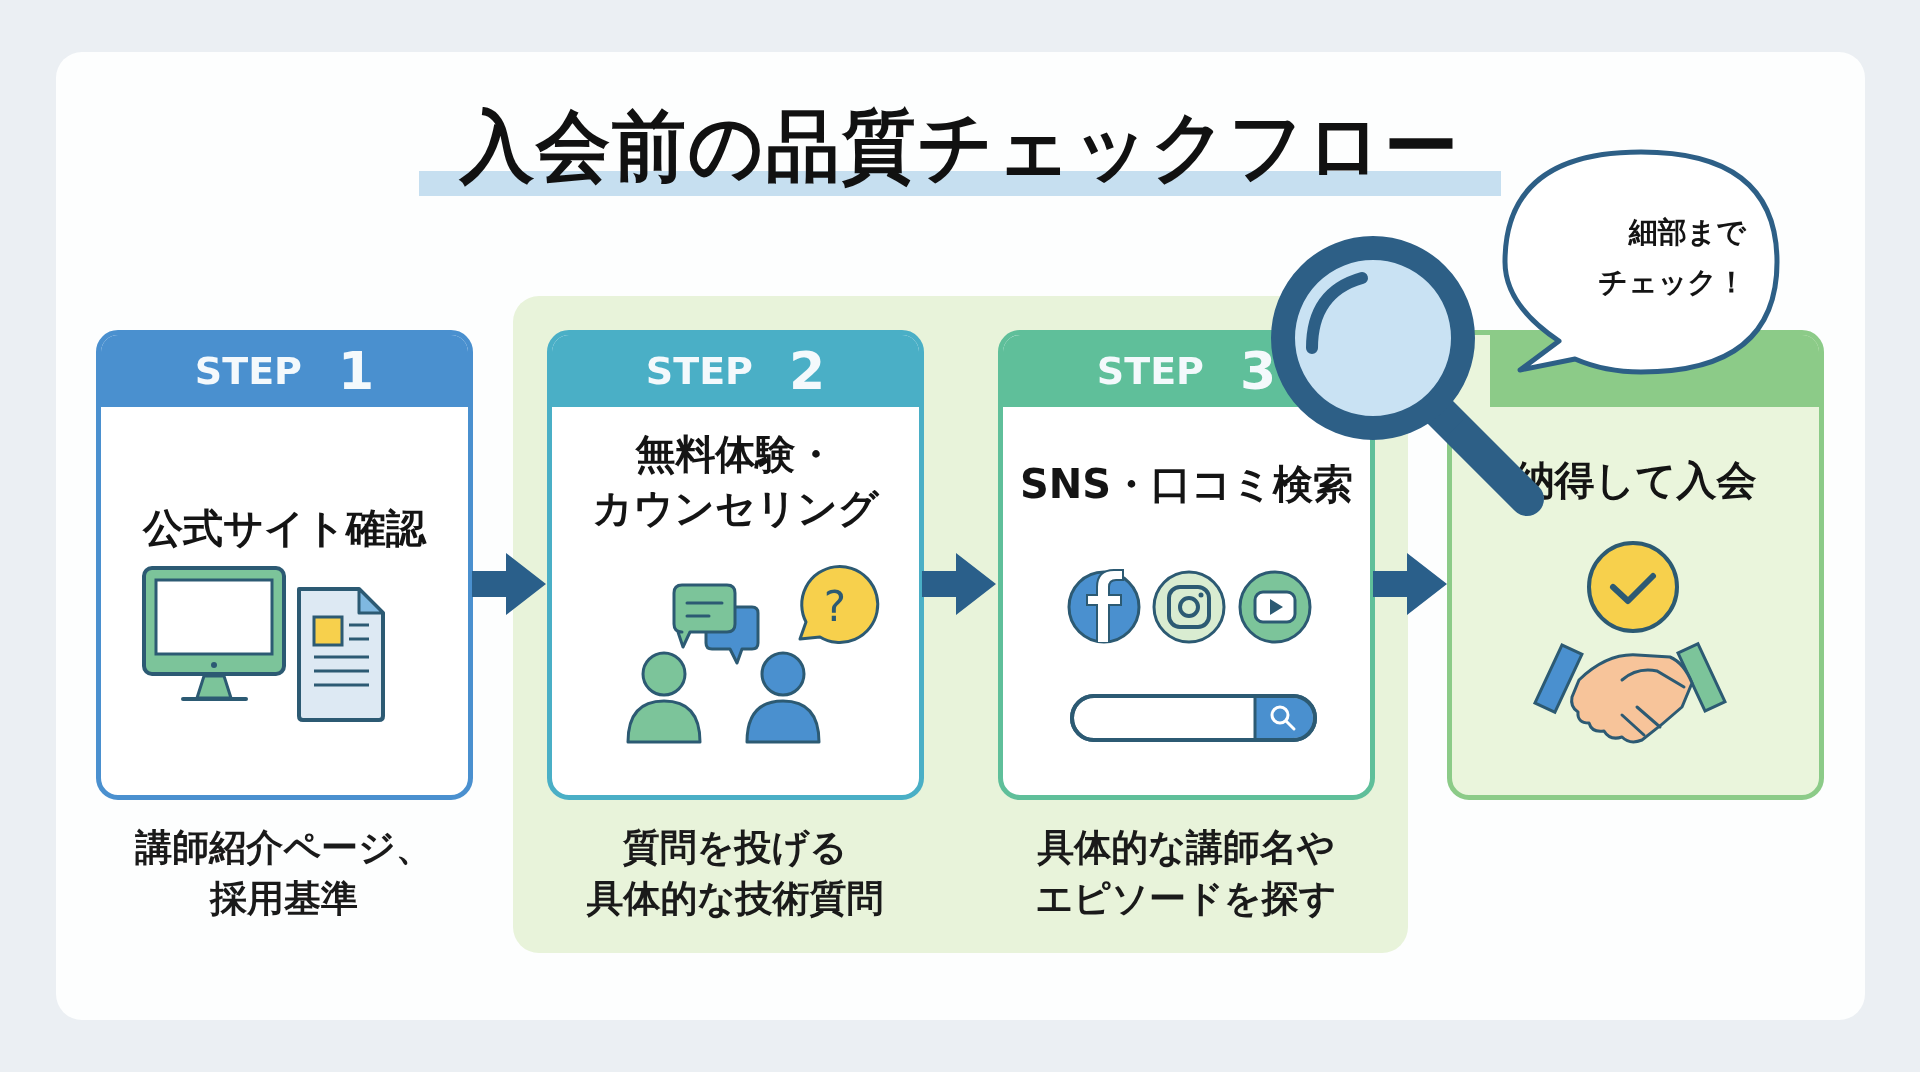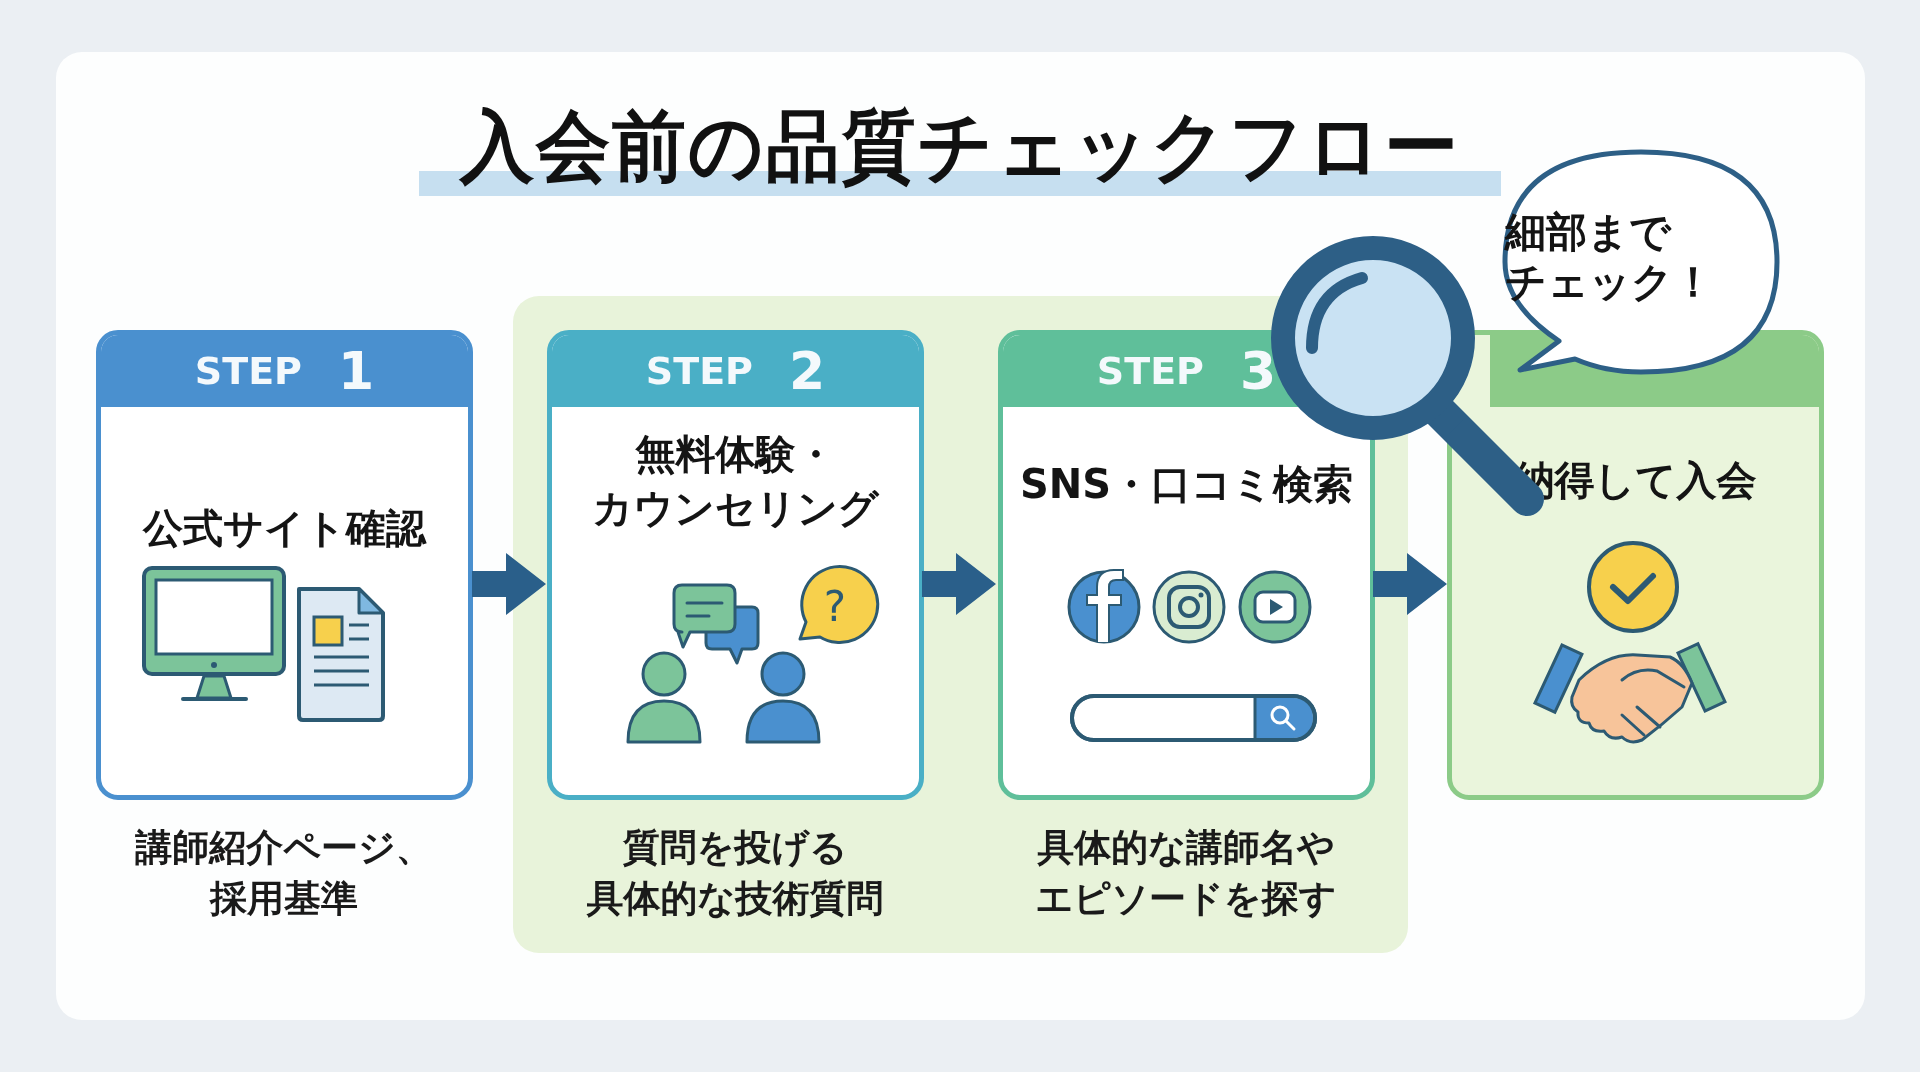--- a/index.html
+++ b/index.html
@@ -51,22 +51,22 @@
   .s4 .step-header { background:#8ccb88; }
   .step-icon { position:absolute; left:0; top:0; }
   .arrow { position:absolute; top:553px; width:74px; height:62px; }
   .desc {
     position:absolute; top:822px; width:420px; text-align:center;
     font-size:37px; font-weight:bold; color:#1a1a1a; line-height:51px;
   }
   .magnifier { position:absolute; left:1260px; top:220px; }
   .bubble { position:absolute; left:1495px; top:145px; }
   .bubble-text {
-    position:absolute; left:1505px; top:207px; width:272px; text-align:left;
-    font-size:41px; font-weight:bold; color:#141414; line-height:50px;
+    position:absolute; left:1474px; top:207px; width:272px; text-align:right;
+    font-size:29px; font-weight:bold; color:#141414; line-height:50px;
   }
 </style>
 </head>
 <body>
 
 <div class="card"></div>
 <div class="title-bar"></div>
 <div class="title">入会前の品質チェックフロー</div>
 
 <div class="green-panel"></div>

